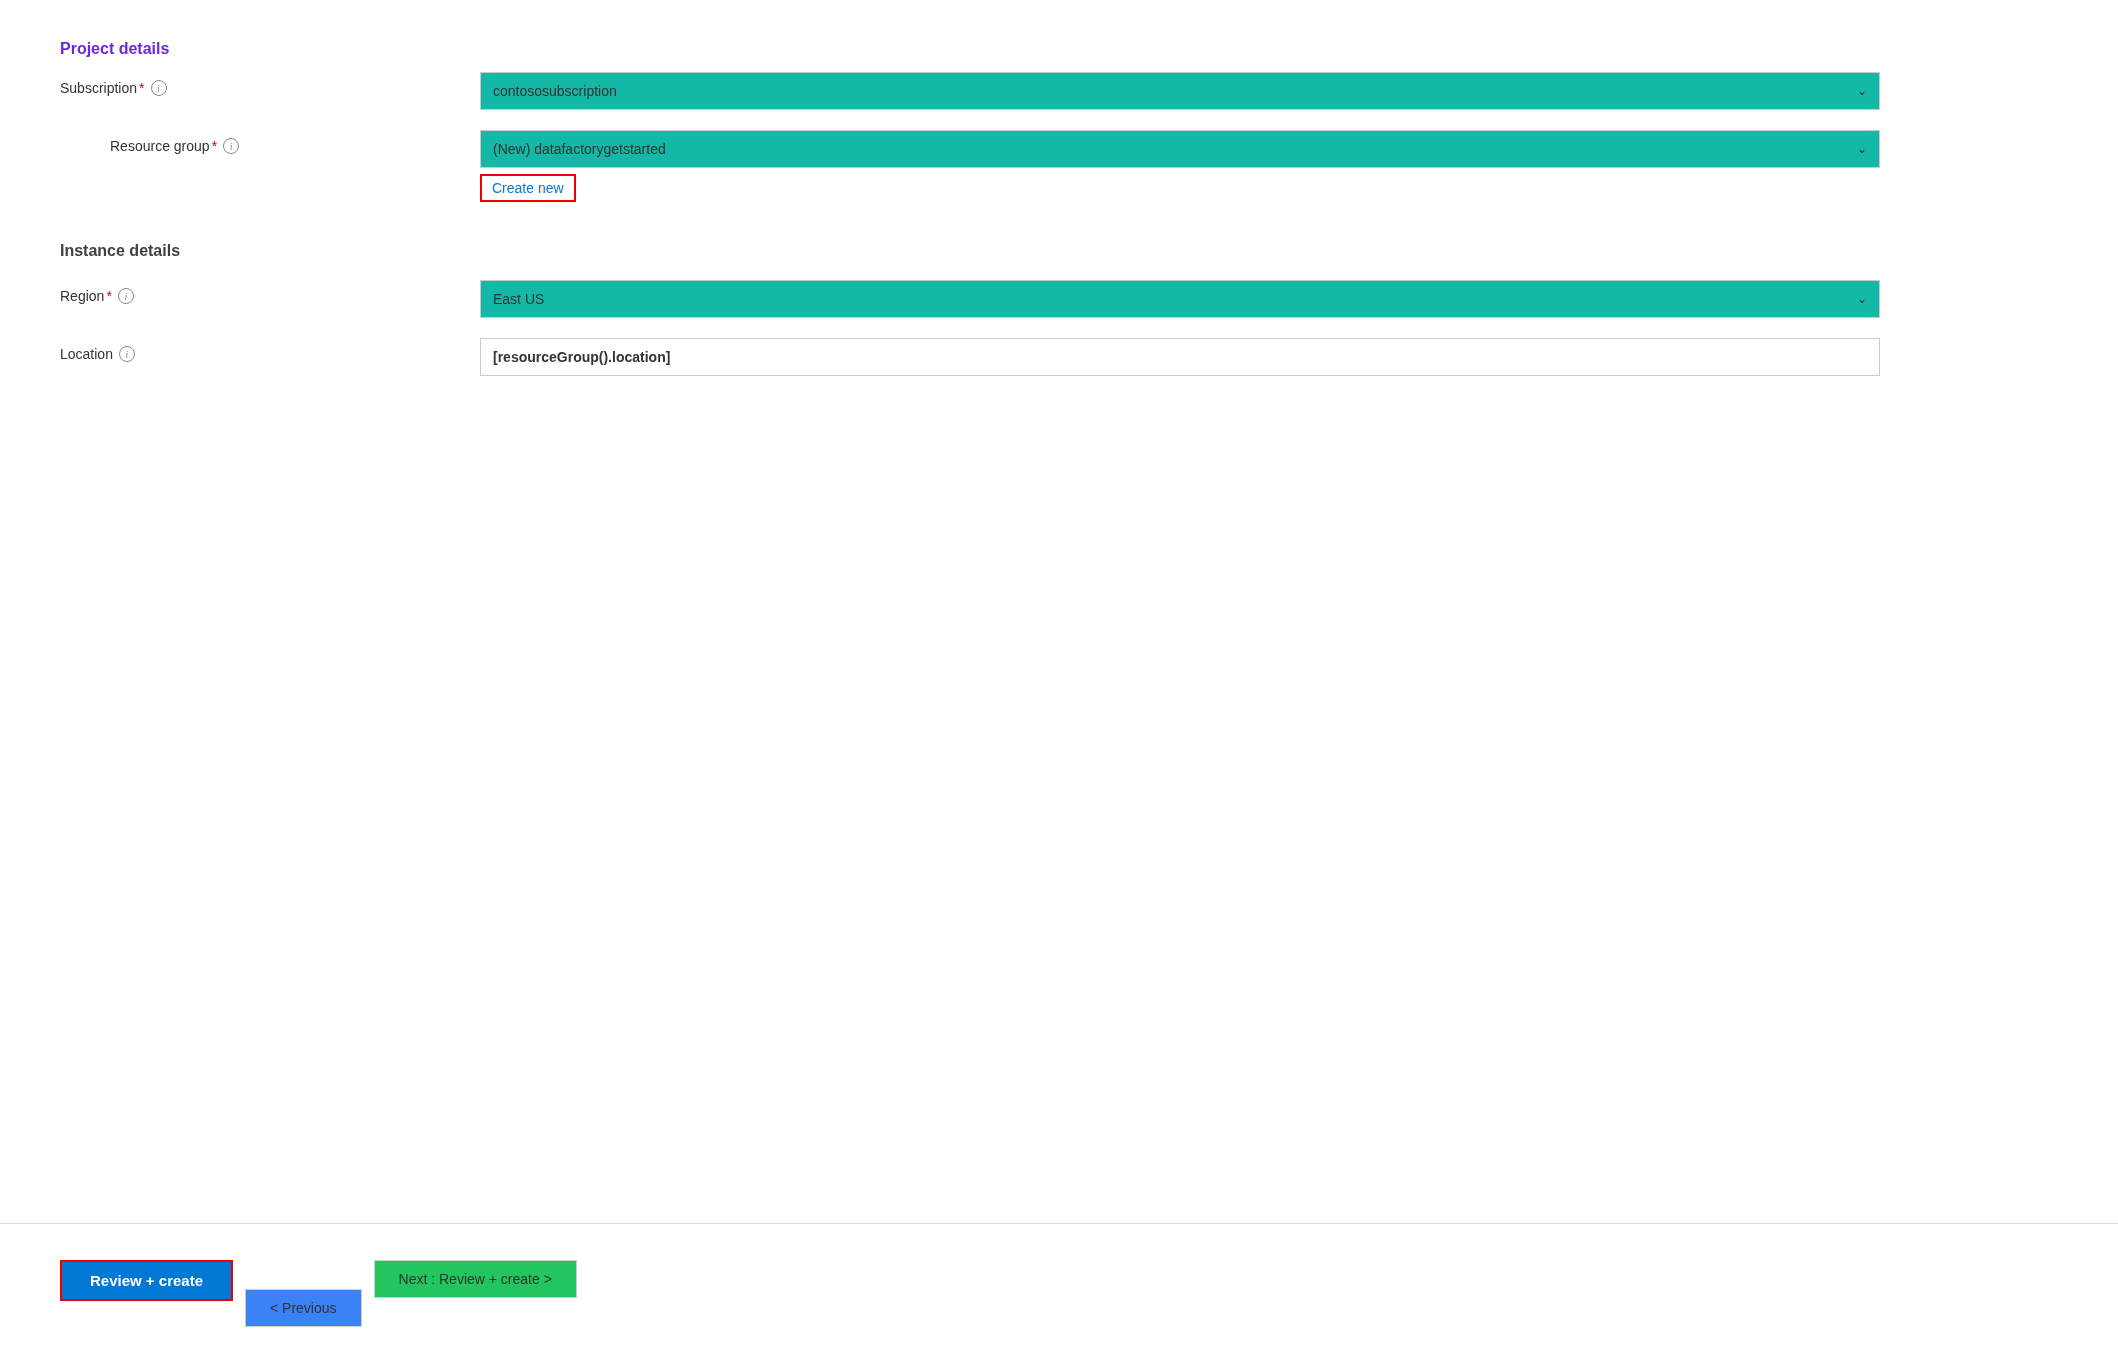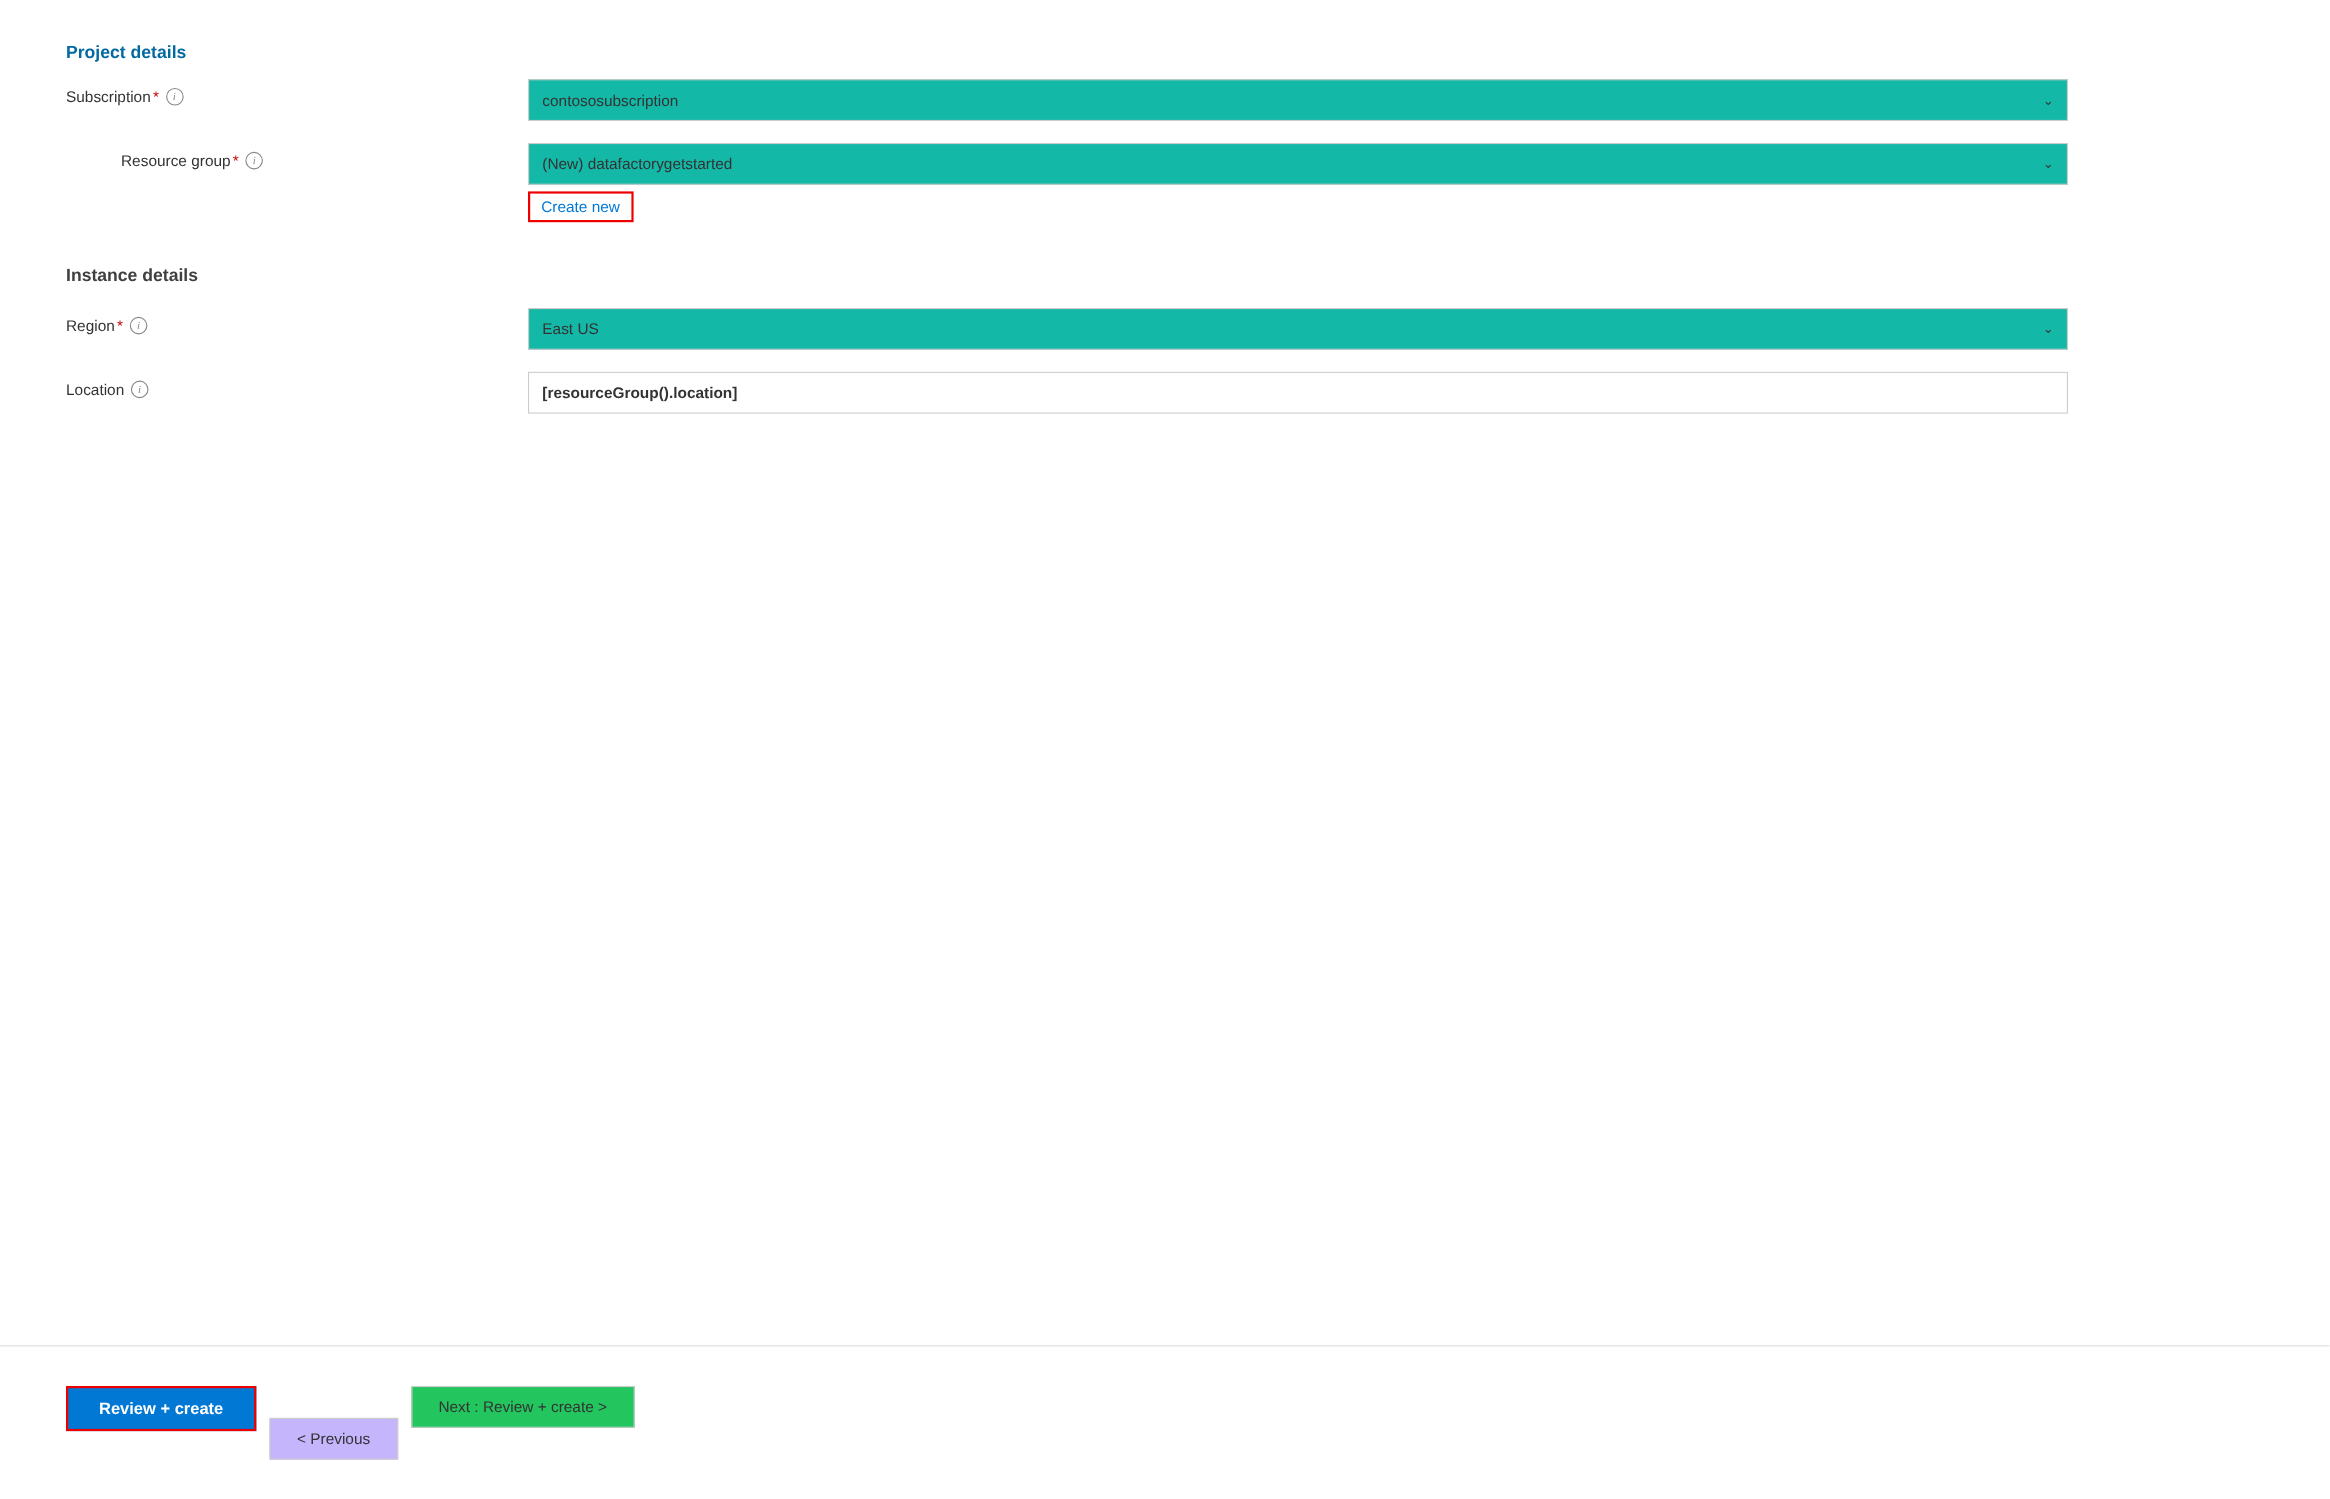--- a/index.html
+++ b/index.html
@@ -20,21 +20,21 @@
     }
 
     .main-content {
       flex: 1;
       padding: 40px 60px 40px 60px;
     }
 
     .section-title {
       font-size: 16px;
       font-weight: 700;
-      color: #0369a1;
+      color: #6d28d9;
       margin-bottom: 14px;
     }
 
     .section-description {
       font-size: 14px;
       color: #333;
       margin-bottom: 36px;
       max-width: 900px;
       line-height: 1.5;
     }
@@ -148,21 +148,21 @@
       color: #fff;
       border: 2px solid #e00;
       padding: 10px 28px;
       font-size: 15px;
       font-weight: 600;
       cursor: pointer;
       outline: none;
     }
 
     .btn-previous {
-      background: #c4b5fd;
+      background: #3b82f6;
       color: #333;
       border: 1px solid #ccc;
       padding: 10px 24px;
       font-size: 14px;
       cursor: pointer;
       margin-top: 29px;
     }
 
     .btn-next {
       background: #22c55e;

